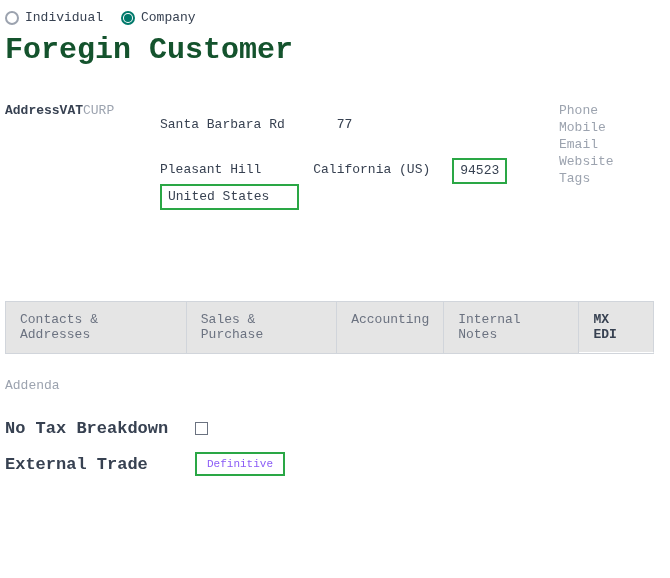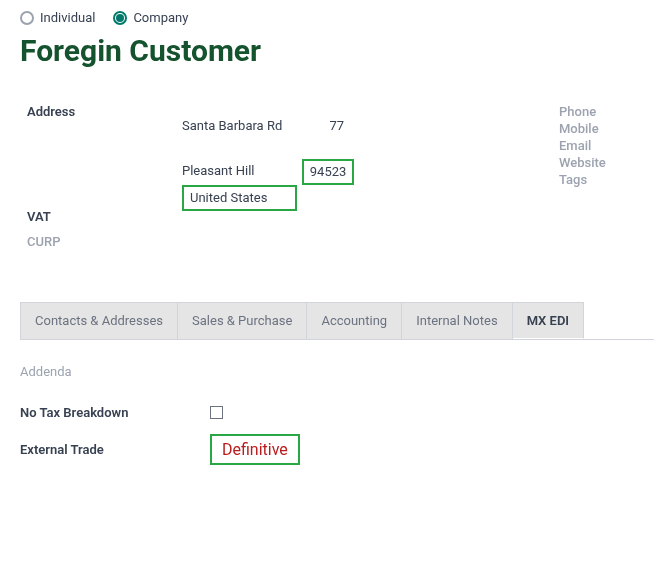--- a/index.html
+++ b/index.html
@@ -5,21 +5,21 @@
   * { box-sizing: border-box; }
   html, body {
     margin: 0; padding: 0;
     font-family: -apple-system, BlinkMacSystemFont, "Segoe UI", Roboto, "Helvetica Neue", Arial, sans-serif;
     font-size: 13px;
     color: #374151;
     background: #fff;
     width: 670px;
     height: 578px;
   }
-  .page { padding: 10px 16px 20px 20px; }
+  .page { padding: 10px 16px 20px 5px; font-family: Liberation Mono, monospace; }
   .type-row {
     display: flex;
     align-items: center;
     gap: 18px;
     margin-bottom: 8px;
   }
   .radio-option {
     display: flex;
     align-items: center;
     gap: 6px;
@@ -57,22 +57,21 @@
     min-height: 170px;
   }
   .left-col {
     flex: 1;
     display: flex;
     gap: 10px;
   }
   .label-col {
     width: 145px;
     display: flex;
-    flex-direction: column;
-    margin-left: 7px;
+    flex-direction: row;
   }
   .label-col .field-label {
     font-size: 13px;
     color: #374151;
     font-weight: 600;
     margin-bottom: 90px;
   }
   .label-col .field-label.vat { margin-bottom: 10px; }
   .label-col .field-label.muted { color: #9ca3af; font-weight: 500; margin-bottom: 0; }
   .value-col {
@@ -135,34 +134,34 @@
   }
   .form-row {
     display: flex;
     align-items: center;
     margin-top: 26px;
   }
   .form-row .row-label {
     width: 190px;
     font-weight: 600;
     color: #374151;
-    font-size: 13px;
+    font-size: 17px;
   }
   .checkbox {
     width: 13px; height: 13px;
     border: 1px solid #6b7280;
     display: inline-block;
     cursor: pointer;
   }
   .definitive-box {
     display: inline-block;
     border: 2px solid #2aa745;
     padding: 4px 10px;
-    font-size: 16px;
-    color: #b91c1c;
+    font-size: 11px;
+    color: #8b5cf6;
     cursor: pointer;
   }
 </style>
 </head>
 <body>
 
 <div class="page">
 
   <div class="type-row">
     <label class="radio-option">
@@ -187,20 +186,21 @@
       <div class="value-col">
         <div class="addr-line">
           <span>Santa Barbara Rd</span>
           <span>&nbsp;</span>
           <span>77</span>
         </div>
         <div class="gap-block"></div>
         <div class="addr-line">
           <span>Pleasant Hill</span>
           <span>&nbsp;</span>
+          <span>California (US)</span>
           <span class="boxed">94523</span>
         </div>
         <div>
           <span class="boxed" style="padding-right:28px;text-align:center;">United States</span>
         </div>
       </div>
     </div>
     <div class="right-col">
       <div class="side-label">Phone</div>
       <div class="side-label">Mobile</div>

